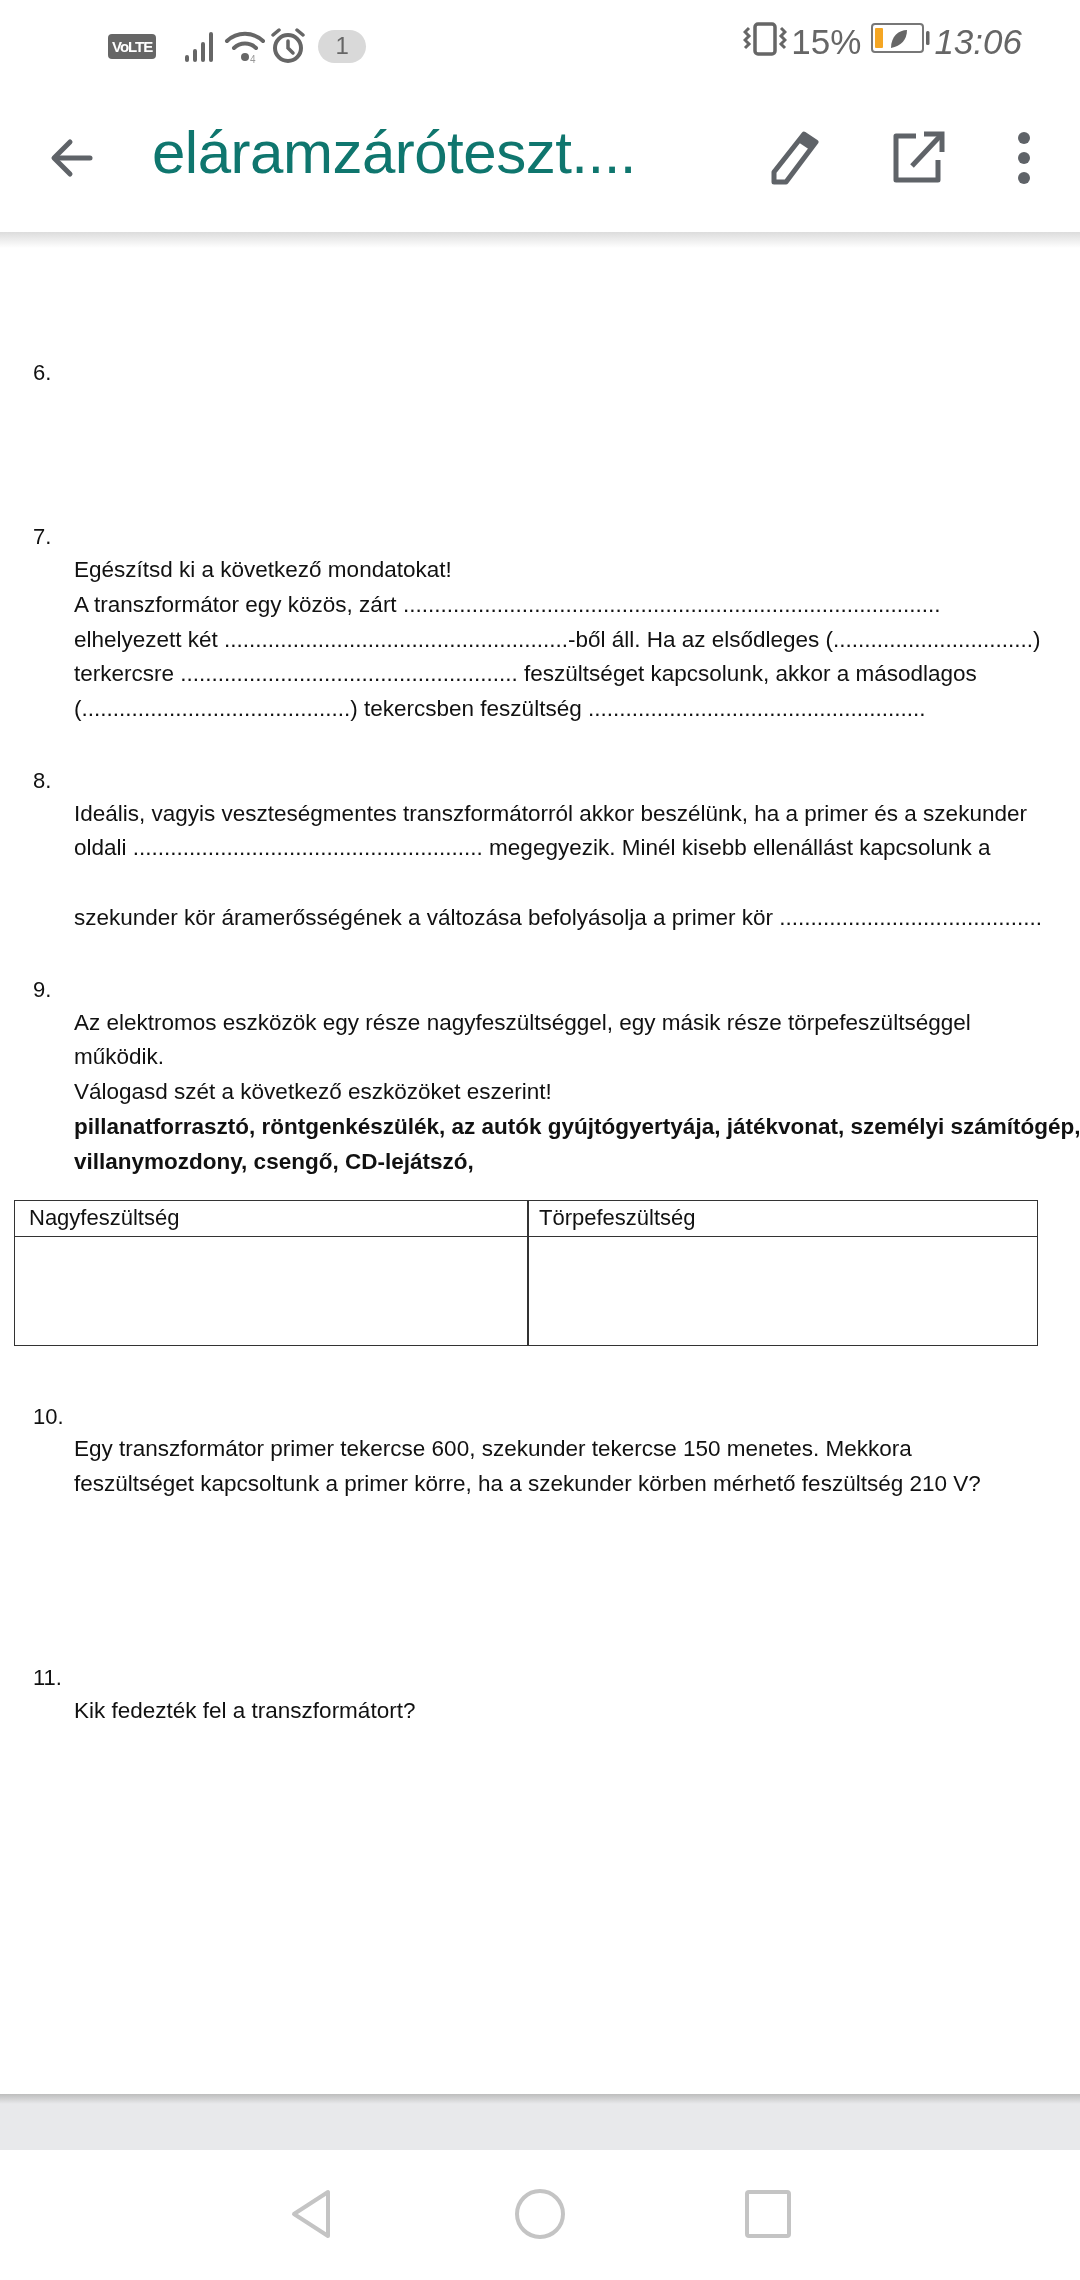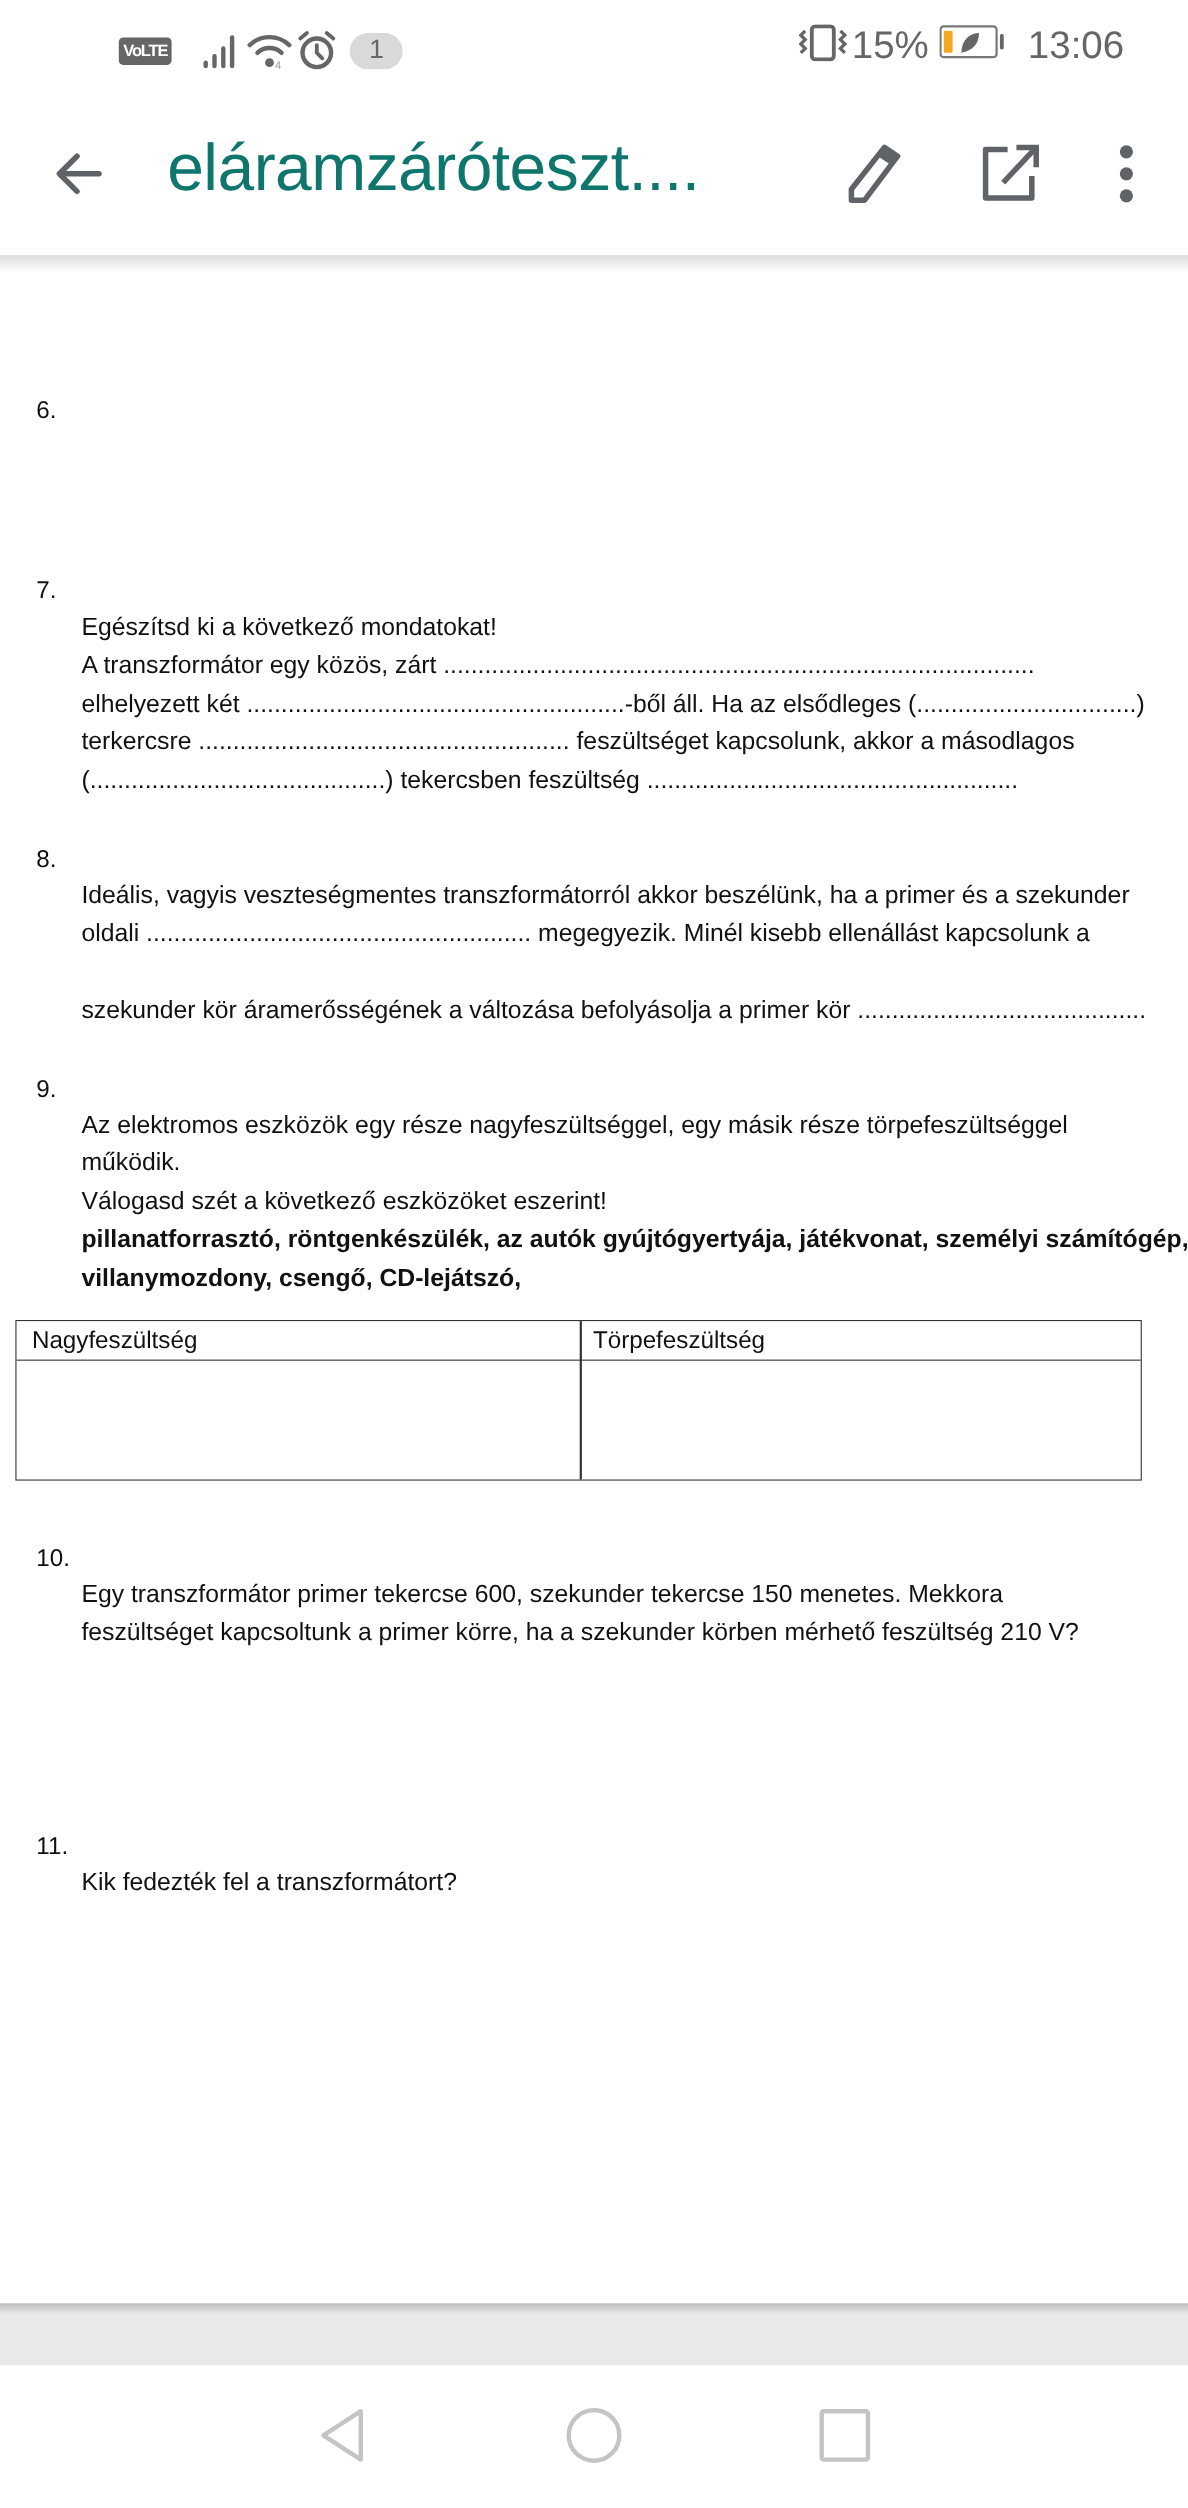--- a/index.html
+++ b/index.html
@@ -4,21 +4,21 @@
 <style>
   html, body { margin:0; padding:0; }
   body { width:1080px; height:2280px; position:relative; overflow:hidden; background:#ffffff; font-family:"Liberation Sans", sans-serif; }
   .statusbar { position:absolute; left:0; top:0; width:1080px; height:90px; background:#fff; }
   .sb-left { position:absolute; left:60px; top:29px; height:34px; display:flex; align-items:center;padding-left:48px; }
   .volte { background:#666; color:#fff; font-weight:bold; font-size:15px; border-radius:4px; padding:4px 4px; letter-spacing:-1px; font-family:"Liberation Sans", sans-serif; }
   .sig { margin-left:28px; }
   .pill { margin-left:12px; background:#d9d9d9; color:#666; border-radius:17px; width:48px; height:33px; display:flex; align-items:center; justify-content:center; font-size:24px; }
   .sb-right { position:absolute; right:58px; top:22px; height:46px; display:flex; color:#666; font-size:35px; }
   .sb-right .pct { margin-left:4px; margin-right:10px; }
-  .sb-right .time { margin-left:20px; }
+  .sb-right .time { margin-left:3px;font-style:italic; }
 
   .toolbar { position:absolute; left:0; top:90px; width:1080px; height:142px; background:#fff; }
   .toolbar-shadow { position:absolute; left:0; top:232px; width:1080px; height:16px; background:linear-gradient(#dcdcdc, rgba(255,255,255,0)); }
   .back-btn { position:absolute; left:44px; top:40px; width:56px; height:56px; }
   .title { position:absolute; left:152px; top:28px; font-size:60px; color:#0f766e; letter-spacing:-0.5px; white-space:nowrap; }
   .edit-btn { position:absolute; left:764px; top:38px; width:60px; height:60px; }
   .open-btn { position:absolute; left:888px; top:38px; width:60px; height:60px; }
   .more-btn { position:absolute; left:1004px; top:38px; width:40px; height:60px; }
 
   .doc { position:absolute; left:0; top:248px; width:1080px; height:1846px; background:#fff; color:#111; }

